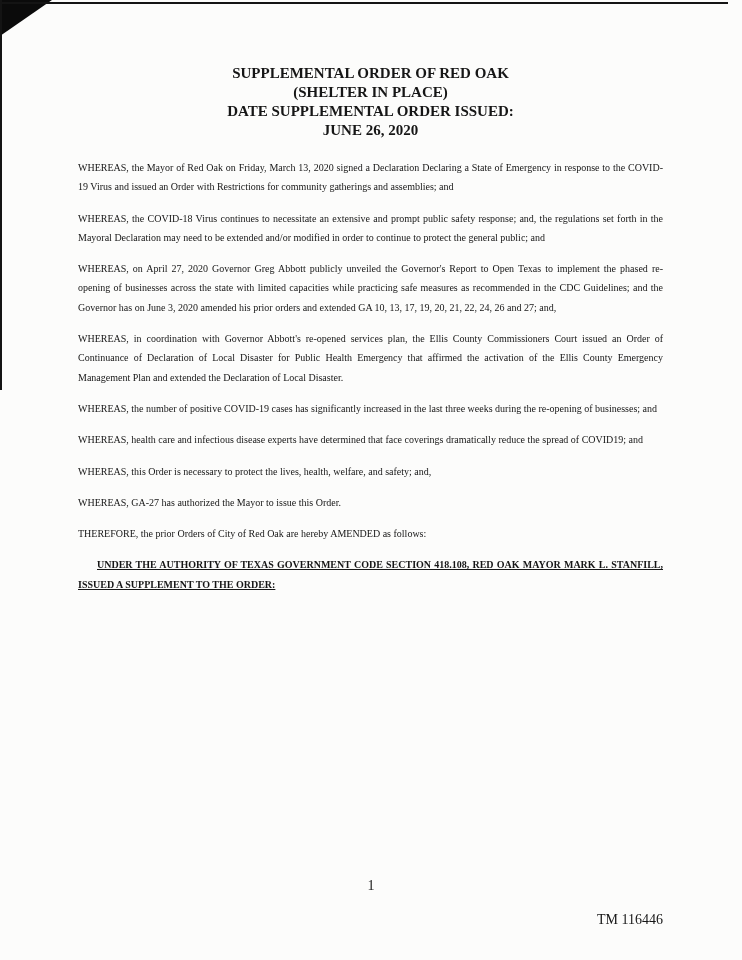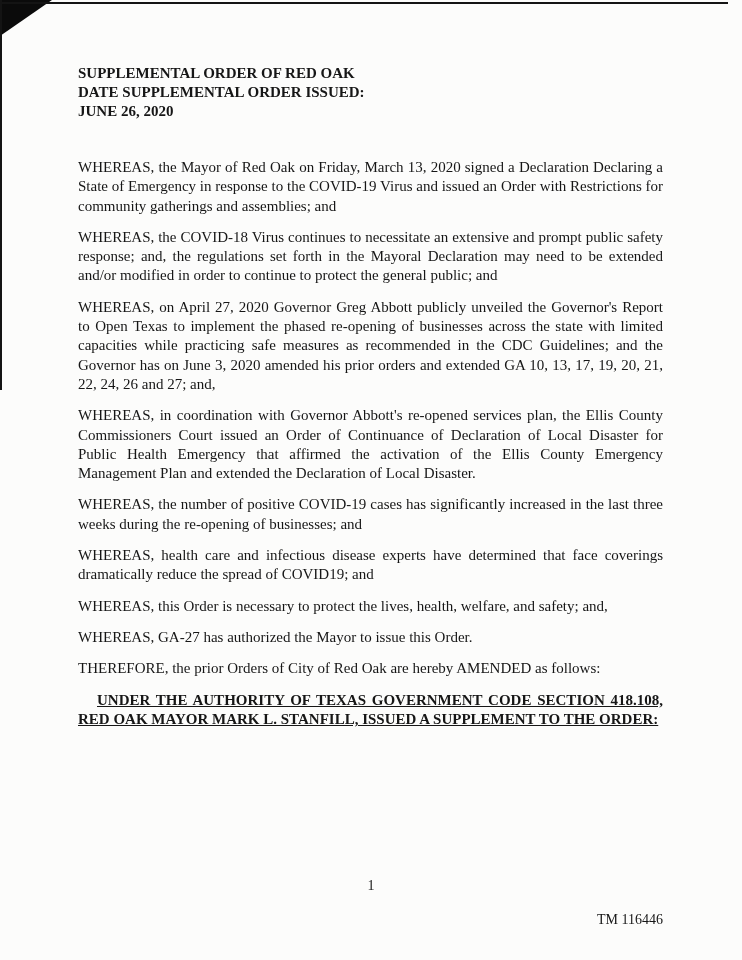--- a/index.html
+++ b/index.html
@@ -30,29 +30,29 @@
     background: #141414;
   }
   .artifact-left {
     position: absolute; top: 0; left: 0;
     width: 2px; height: 390px;
     background: #141414;
   }
   .doc-header {
     position: absolute;
     top: 64px; left: 78px; right: 79px;
-    text-align: left;
+    text-align: center;
     font-weight: bold;
     font-size: 15px;
     line-height: 19px;
   }
   .doc-body {
     position: absolute;
     top: 158px; left: 78px; right: 79px;
-    font-size: 15px;
+    font-size: 10px;
     line-height: 19.3px;
   }
   .para {
     margin: 0 0 12px 0;
     text-align: justify;
   }
   .para.bold-para {
     font-weight: bold;
     text-indent: 19px;
     margin-top: 7px;
@@ -76,20 +76,21 @@
 <body>
 
 <div class="page">
 
   <div class="artifact-corner"></div>
   <div class="artifact-top"></div>
   <div class="artifact-left"></div>
 
   <header class="doc-header">
     <div>SUPPLEMENTAL ORDER OF RED OAK</div>
+    <div>(SHELTER IN PLACE)</div>
     <div>DATE SUPPLEMENTAL ORDER ISSUED:</div>
     <div>JUNE 26, 2020</div>
   </header>
 
   <main class="doc-body">
     <p class="para">WHEREAS, the Mayor of Red Oak on Friday, March 13, 2020 signed a Declaration Declaring a State of Emergency in response to the COVID-19 Virus and issued an Order with Restrictions for community gatherings and assemblies; and</p>
     <p class="para">WHEREAS, the COVID-18 Virus continues to necessitate an extensive and prompt public safety response; and, the regulations set forth in the Mayoral Declaration may need to be extended and/or modified in order to continue to protect the general public; and</p>
     <p class="para">WHEREAS, on April 27, 2020 Governor Greg Abbott publicly unveiled the Governor's Report to Open Texas to implement the phased re-opening of businesses across the state with limited capacities while practicing safe measures as recommended in the CDC Guidelines; and the Governor has on June 3, 2020 amended his prior orders and extended GA 10, 13, 17, 19, 20, 21, 22, 24, 26 and 27; and,</p>
     <p class="para">WHEREAS, in coordination with Governor Abbott's re-opened services plan, the Ellis County Commissioners Court issued an Order of Continuance of Declaration of Local Disaster for Public Health Emergency that affirmed the activation of the Ellis County Emergency Management Plan and extended the Declaration of Local Disaster.</p>
     <p class="para">WHEREAS, the number of positive COVID-19 cases has significantly increased in the last three weeks during the re-opening of businesses; and</p>

